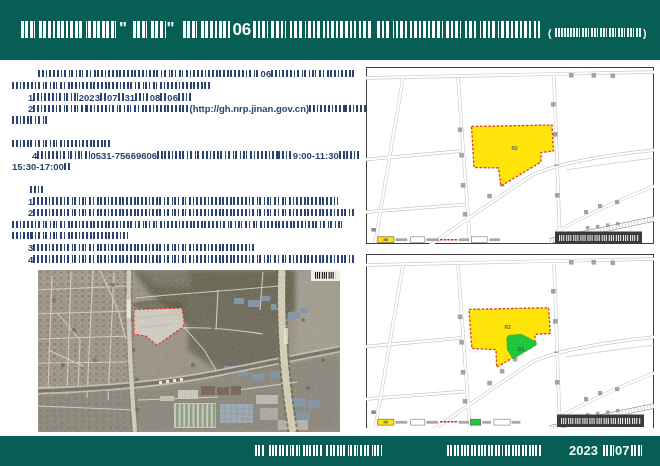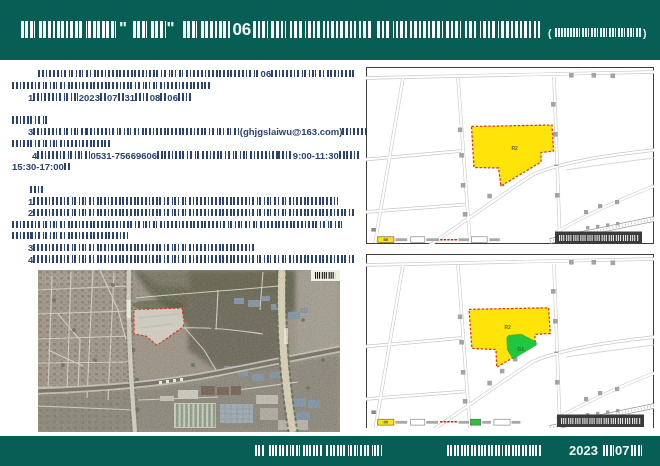--- a/index.html
+++ b/index.html
@@ -25,24 +25,24 @@
 <div class="ab" style="left:548px;top:26.5px;font-weight:bold;font-size:10.5px;color:#e8f2ee;">(</div>
 <div class="s" style="left:555px;top:28px;width:87px;height:9.3px;--c:#e8f2ee;--on:1.6px;--p:3px;--mon:7.7px;--mp:8.9px;"></div>
 <div class="ab" style="left:643px;top:26.5px;font-weight:bold;font-size:10.5px;color:#e8f2ee;">)</div>
 
 <div class="ln" style="left:38px;top:68.3px;"><span class="si" style="width:222.6px;"></span><span>06</span><span class="si" style="width:84px;"></span></div>
 
 <div class="ln" style="left:12px;top:79.9px;"><span class="si" style="width:199.5px;"></span></div>
 
 <div class="ln" style="left:28px;top:91.5px;"><span>1</span><span class="si" style="width:45.5px;"></span><span>2023</span><span class="si" style="width:7px;"></span><span>07</span><span class="si" style="width:7px;"></span><span>31</span><span class="si" style="width:14.7px;"></span><span>08</span><span class="si" style="width:7px;"></span><span>06</span><span class="si" style="width:14.7px;"></span></div>
 
+<div class="ln" style="left:28px;top:103.1px;"><span>2</span><span class="si" style="width:53.2px;"></span><span class="si" style="width:103px;"></span><span>(http://gh.nrp.jinan.gov.cn)</span><span class="si" style="width:14.7px;"></span><span class="si" style="width:21px;"></span><span class="si" style="width:27px;"></span></div>
 
 <div class="ln" style="left:12px;top:114.7px;"><span class="si" style="width:37.5px;"></span></div>
 
-<div class="ln" style="left:28px;top:126.3px;"><span>3</span><span class="si" style="width:53.2px;"></span><span class="si" style="width:153.3px;"></span><span>(ghjgslaiwu@163.com)</span><span class="si" style="width:14.7px;"></span><span class="si" style="width:22.4px;"></span></div>
 
 <div class="ln" style="left:12px;top:137.9px;"><span class="si" style="width:99.4px;"></span></div>
 
 <div class="ln" style="left:32px;top:149.5px;"><span>4</span><span class="si" style="width:53.2px;"></span><span>0531-75669606</span><span class="si" style="width:7px;"></span><span class="si" style="width:37.8px;"></span><span class="si" style="width:76.3px;"></span><span class="si" style="width:14.7px;"></span><span>9:00-11:30</span><span class="si" style="width:7px;"></span><span class="si" style="width:14.7px;"></span></div>
 
 <div class="ln" style="left:12px;top:161.1px;"><span>15:30-17:00</span><span class="si" style="width:7px;"></span></div>
 
 <div class="ln" style="left:30px;top:184.1px;"><span class="si" style="width:14.7px;"></span></div>
 
 <div class="ln" style="left:28px;top:195.7px;"><span>1</span><span class="si" style="width:7.4px;"></span><span class="si" style="width:297px;"></span></div>

